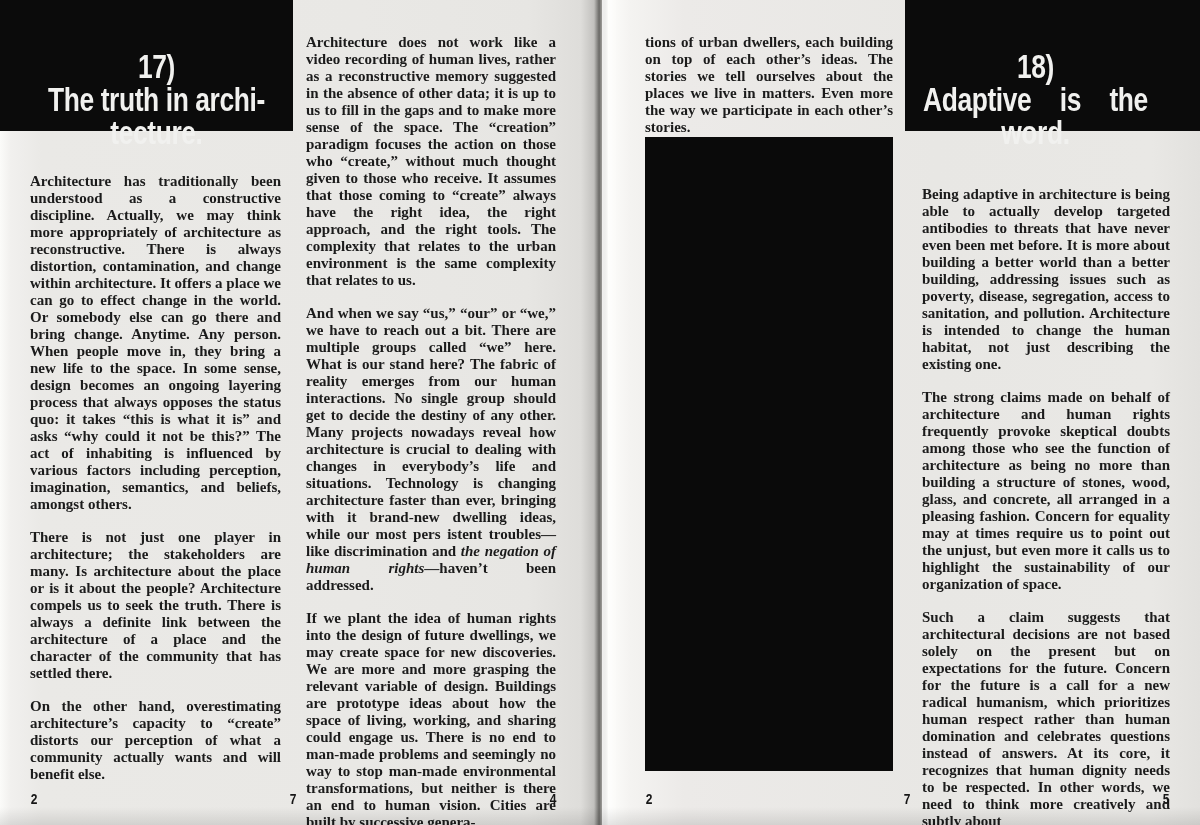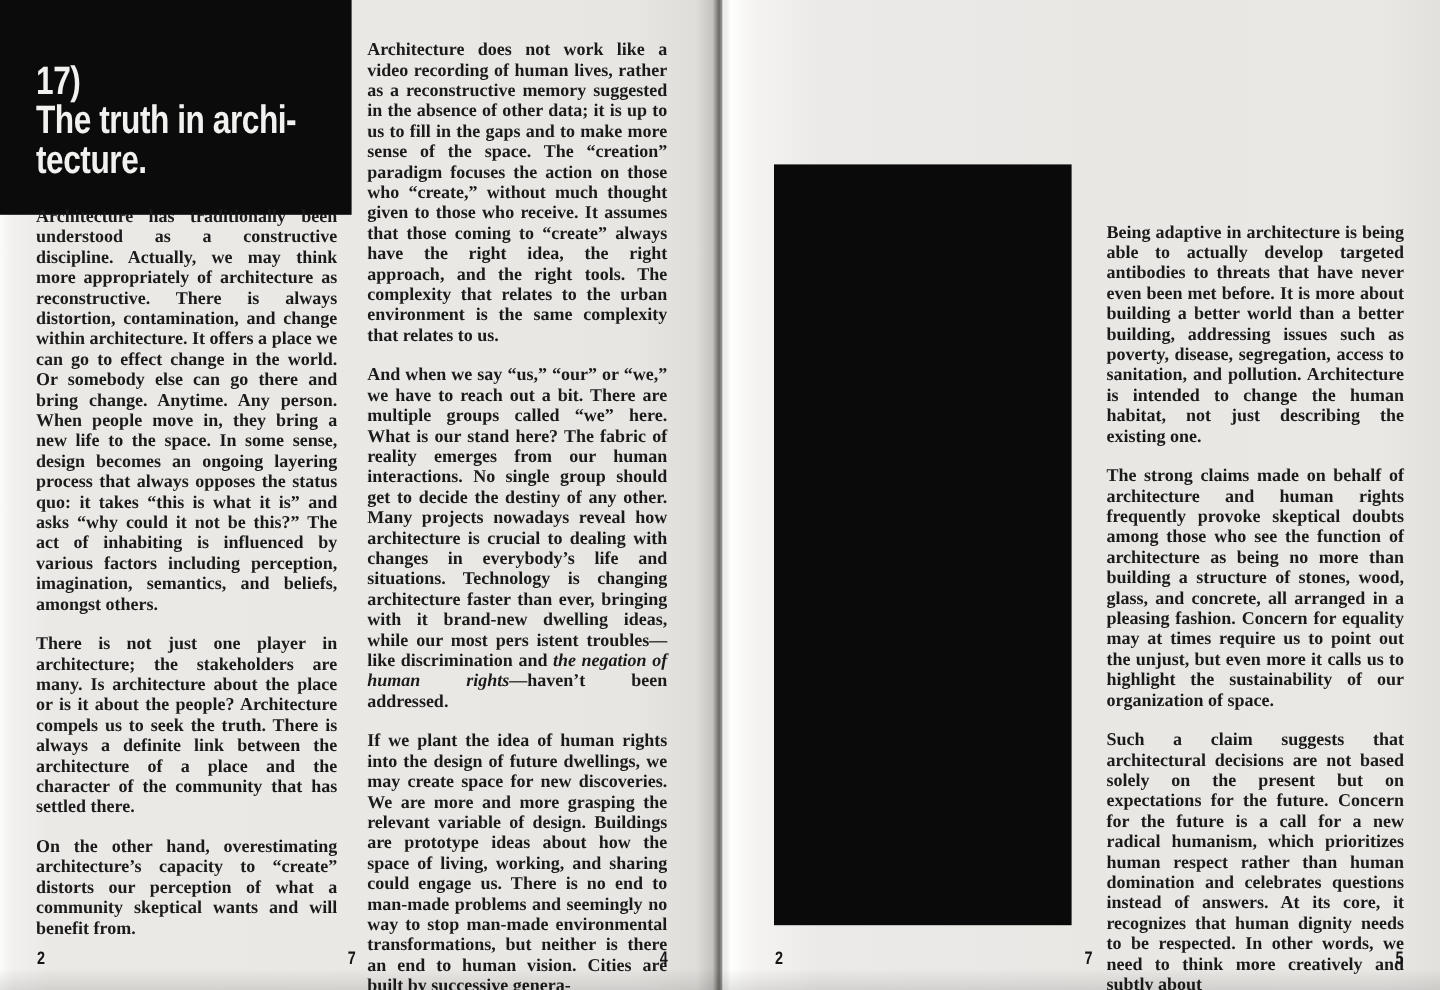--- a/index.html
+++ b/index.html
@@ -26,22 +26,23 @@
     pointer-events: none;
   }
   .spine-highlight {
     position: absolute; top: 0; left: 602px; width: 16px; height: 825px;
     background: linear-gradient(90deg, rgba(255,255,255,0.85), rgba(255,255,255,0));
     pointer-events: none;
   }
 
   
   .headline-box {
-    position: absolute; top: 0; height: 179px;
+    position: absolute; top: 0; height: 131px;
     background: #0b0b0b;
+    text-align: center;
   }
   .headline-box.left  { left: 0;     width: 293px; }
   .headline-box.right { left: 905px; width: 295px; }
   .headline-inner {
     position: absolute; top: 50px;
     transform: scaleX(0.8);
     transform-origin: left top;
     font-family: "Liberation Sans", sans-serif;
     font-weight: 700;
     font-size: 33px;
@@ -113,38 +114,52 @@
     <div class="headline-inner">
       <span class="headline-line">17)</span>
       <span class="headline-line">The truth in archi-</span>
       <span class="headline-line">tecture.</span>
     </div>
   </div>
 
   <div class="col col1">
     <p>Architecture has traditionally been understood as a constructive discipline. Actually, we may think more appropriately of architecture as reconstructive. There is always distortion, contamination, and change within architecture. It offers a place we can go to effect change in the world. Or somebody else can go there and bring change. Anytime. Any person. When people move in, they bring a new life to the space. In some sense, design becomes an ongoing layering process that always opposes the status quo: it takes “this is what it is” and asks “why could it not be this?” The act of inhabiting is influenced by various factors including perception, imagination, semantics, and beliefs, amongst others.</p>
     <p>There is not just one player in architecture; the stakeholders are many. Is architecture about the place or is it about the people? Architecture compels us to seek the truth. There is always a definite link between the architecture of a place and the character of the community that has settled there.</p>
-    <p>On the other hand, overestimating architecture’s capacity to “create” distorts our perception of what a community skeptical wants and will benefit from.</p>
+    <p>On the other hand, overestimating architecture’s capacity to “create” distorts our perception of what a community actually wants and will benefit else.</p>
   </div>
 
   <div class="col col2">
     <p>Architecture does not work like a video recording of human lives, rather as a reconstructive memory suggested in the absence of other data; it is up to us to fill in the gaps and to make more sense of the space. The “creation” paradigm focuses the action on those who “create,” without much thought given to those who receive. It assumes that those coming to “create” always have the right idea, the right approach, and the right tools. The complexity that relates to the urban environment is the same complexity that relates to us.</p>
     <p><span>And when we say “us,” “our” or “we,” we have to reach out a bit. There are multiple groups called “we” here. What is our stand here? The fabric of reality emerges from our human interactions. No single group should get to decide the destiny of any other. Many projects nowadays reveal how architecture is crucial to dealing with changes in everybody’s life and situations. Technology is changing architecture faster than ever, bringing with it brand-new dwelling ideas, while our most pers istent troubles—like discrimination and </span><span class="ital">the negation of human rights</span><span>—haven’t been addressed.</span></p>
     <p>If we plant the idea of human rights into the design of future dwellings, we may create space for new discoveries. We are more and more grasping the relevant variable of design. Buildings are prototype ideas about how the space of living, working, and sharing could engage us. There is no end to man-made problems and seemingly no way to stop man-made environmental transformations, but neither is there an end to human vision. Cities are built by successive genera-</p>
   </div>
 
   <div class="footer left">
     <span>2</span>
     <span>7</span>
     <span>4</span>
   </div>
 
+  <div class="col col3">
+    <p>tions of urban dwellers, each building on top of each other’s ideas. The stories we tell ourselves about the places we live in matters. Even more the way we participate in each other’s stories.</p>
+  </div>
 
   <div class="image-box"></div>
 
+  <div class="headline-box right">
+    <div class="headline-inner">
+      <span class="headline-line">18)</span>
+      <span class="headline-line headline-justified">
+        <span>Adaptive</span>
+        <span>is</span>
+        <span>the</span>
+      </span>
+      <span class="headline-line">word.</span>
+    </div>
+  </div>
 
   <div class="col col4">
     <p>Being adaptive in architecture is being able to actually develop targeted antibodies to threats that have never even been met before. It is more about building a better world than a better building, addressing issues such as poverty, disease, segregation, access to sanitation, and pollution. Architecture is intended to change the human habitat, not just describing the existing one.</p>
     <p>The strong claims made on behalf of architecture and human rights frequently provoke skeptical doubts among those who see the function of architecture as being no more than building a structure of stones, wood, glass, and concrete, all arranged in a pleasing fashion. Concern for equality may at times require us to point out the unjust, but even more it calls us to highlight the sustainability of our organization of space.</p>
     <p>Such a claim suggests that architectural decisions are not based solely on the present but on expectations for the future. Concern for the future is a call for a new radical humanism, which prioritizes human respect rather than human domination and celebrates questions instead of answers. At its core, it recognizes that human dignity needs to be respected. In other words, we need to think more creatively and subtly about</p>
   </div>
 
   <div class="footer right">
     <span>2</span>
     <span>7</span>

